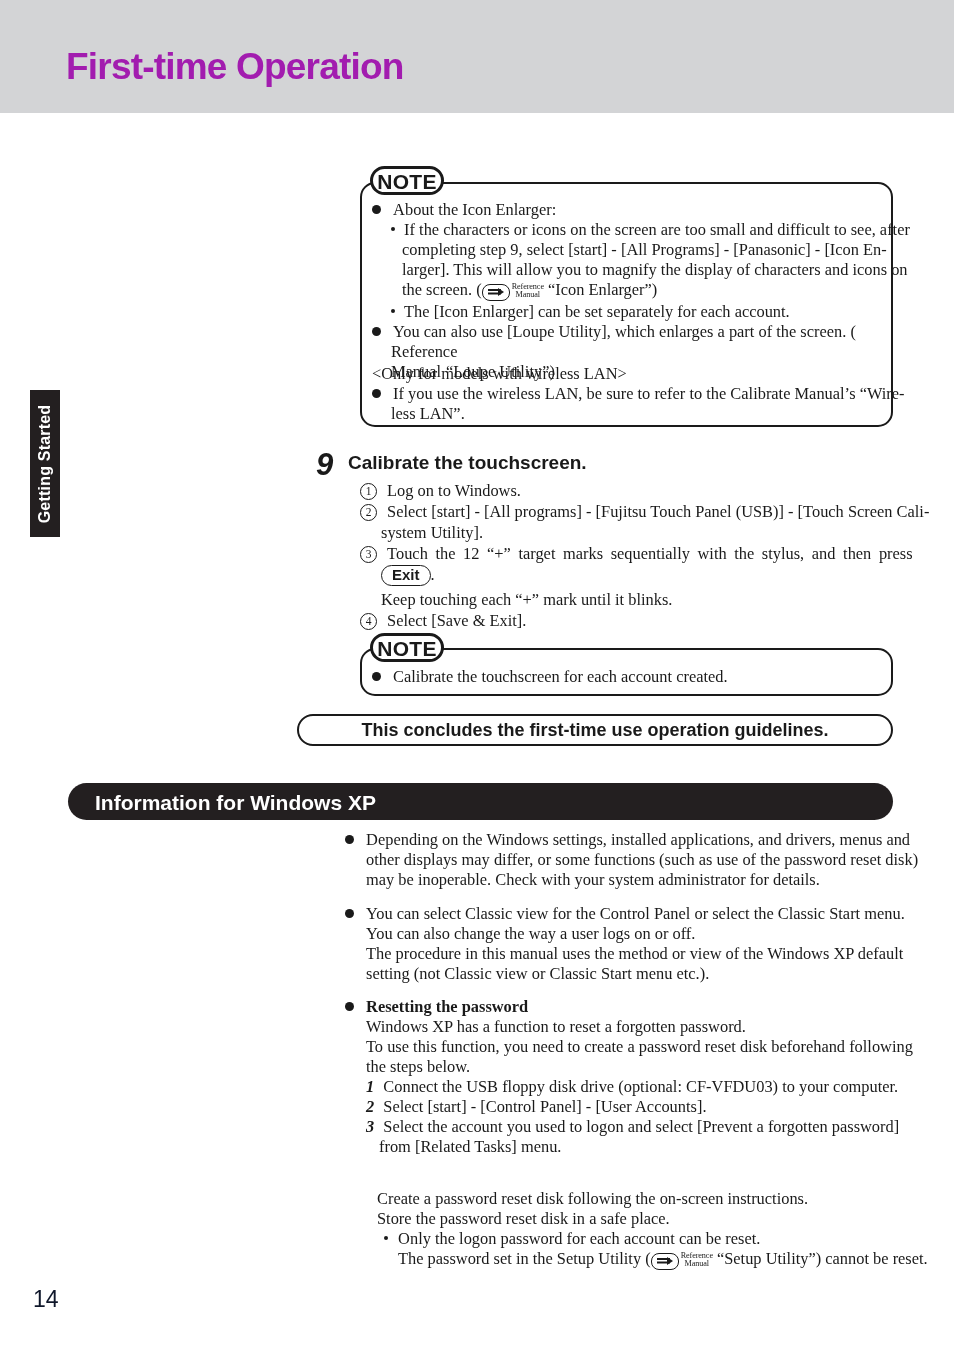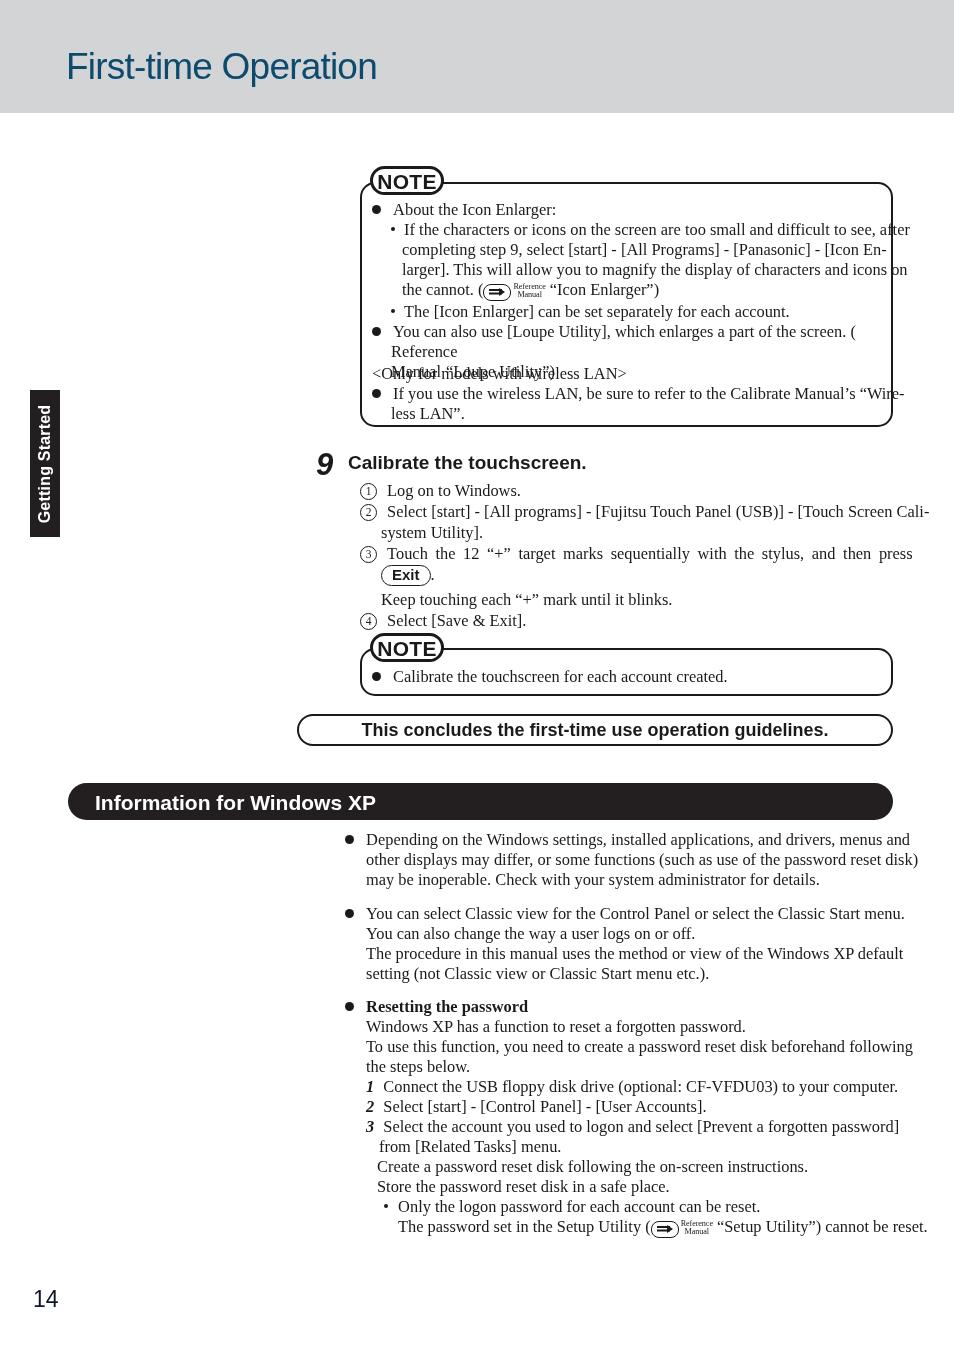--- a/index.html
+++ b/index.html
@@ -23,24 +23,24 @@
     left: 0; top: 0;
     width: 954px;
     height: 113px;
     background: #d3d4d6;
   }
   .page-title {
     position: absolute;
     left: 66px;
     top: 46px;
     font-family: "Liberation Sans", "DejaVu Sans", sans-serif;
-    font-weight: normal;
+    font-weight: bold;
     font-size: 37px;
     letter-spacing: -0.8px;
-    color: #0c4a6e;
+    color: #a21caf;
     white-space: nowrap;
   }
 
   
   .side-tab {
     position: absolute;
     left: 30px;
     top: 390px;
     width: 30px;
     height: 147px;
@@ -282,21 +282,21 @@
 
     <div class="body-line" style="position:relative; height:20px; padding-left:30px;">
       <span>completing step 9, select [start] - [All Programs] - [Panasonic] - [Icon En-</span>
     </div>
 
     <div class="body-line" style="position:relative; height:20px; padding-left:30px;">
       <span>larger].  This will allow you to magnify the display of characters and icons on</span>
     </div>
 
     <div class="body-line" style="position:relative; height:22px; padding-left:30px;">
-      <span>the cannot. (</span><span class="refman"><span class="hand"></span><span class="rm-words"><span>Reference</span><br><span>Manual</span></span></span><span style="margin-left:4px;">“Icon Enlarger”)</span>
+      <span>the screen. (</span><span class="refman"><span class="hand"></span><span class="rm-words"><span>Reference</span><br><span>Manual</span></span></span><span style="margin-left:4px;">“Icon Enlarger”)</span>
     </div>
 
     <div class="body-line" style="position:relative; height:20px; padding-left:19px;">
       <span class="sq-dot"></span>
       <span style="margin-left:5px;">The [Icon Enlarger] can be set separately for each account.</span>
     </div>
 
     <div class="body-line" style="position:relative; height:20px;">
       <span class="bullet"></span>
       <span style="margin-left:8px;">You can also use [Loupe Utility], which enlarges a part of the screen. (</span><span class="hand" style="display:inline-block;margin-left:2px;"></span>
@@ -425,21 +425,21 @@
       <span style="margin-left:5px;">Select [start] - [Control Panel] - [User Accounts].</span>
     </div>
     <div class="body-line" style="position:relative; height:20px; padding-left:21px;">
       <span class="italic-num">3</span>
       <span style="margin-left:5px;">Select the account you used to logon and select [Prevent a forgotten password]</span>
     </div>
     <div class="body-line" style="position:relative; height:20px; padding-left:34px;">
       <span>from [Related Tasks] menu.</span>
     </div>
 
-    <div class="body-line" style="position:relative; height:20px; padding-left:32px;">
+    <div class="body-line" style="position:relative; height:20px; padding-left:32px;margin-top:32px;">
       <span>Create a password reset disk following the on-screen instructions.</span>
     </div>
     <div class="body-line" style="position:relative; height:20px; padding-left:32px;">
       <span>Store the password reset disk in a safe place.</span>
     </div>
 
     <div class="body-line" style="position:relative; height:20px; padding-left:39px;">
       <span class="sq-dot"></span>
       <span style="margin-left:6px;">Only the logon password for each account can be reset.</span>
     </div>

